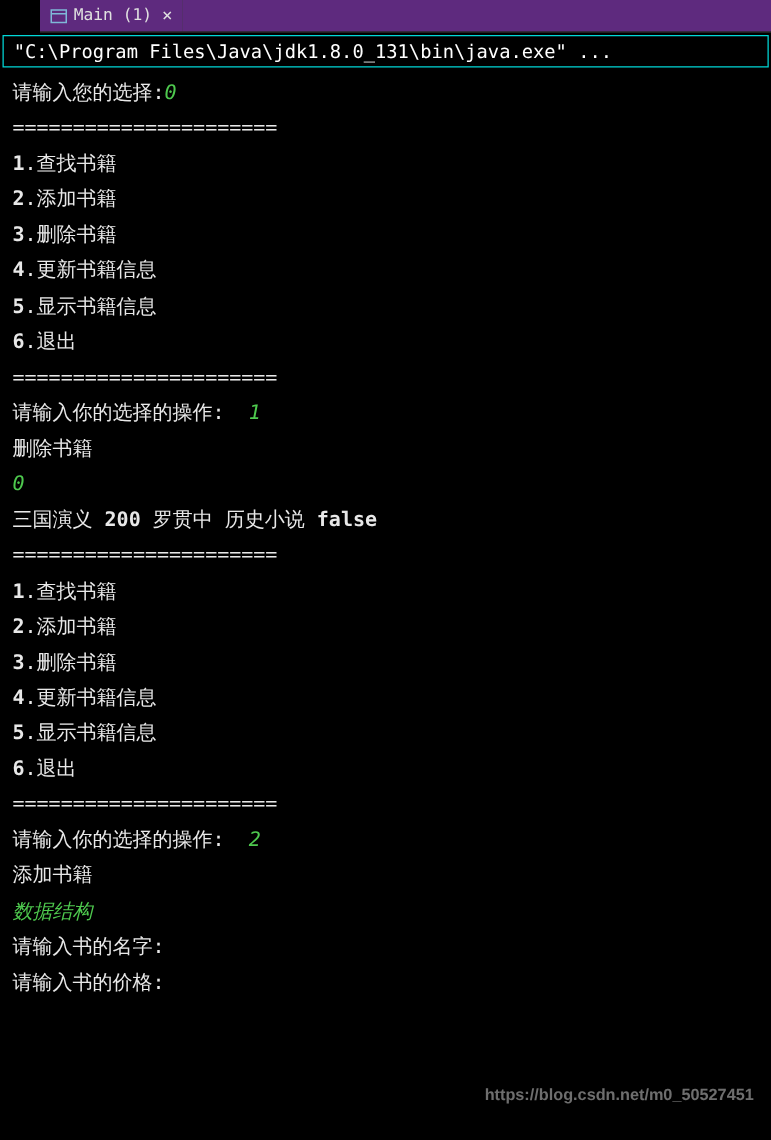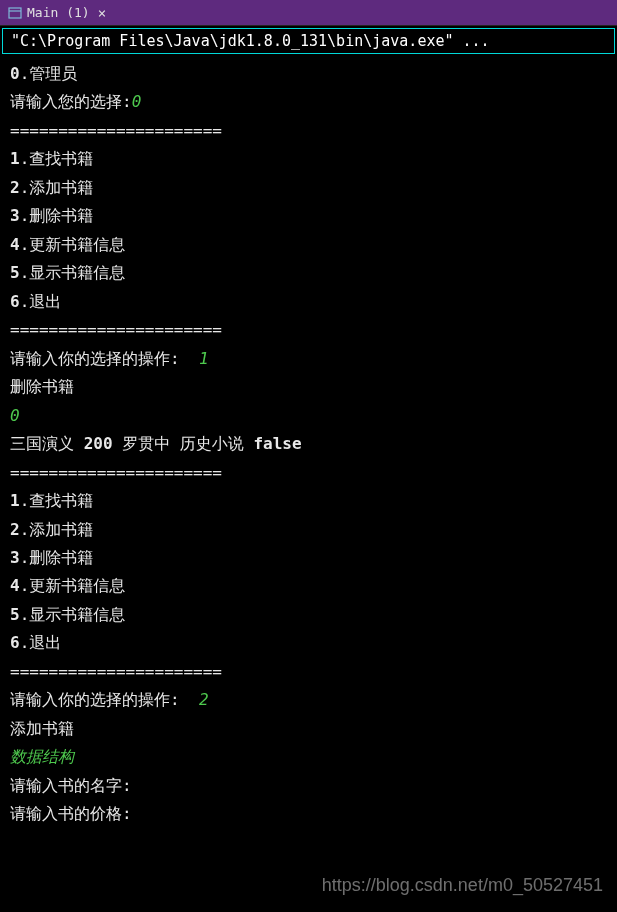--- a/index.html
+++ b/index.html
@@ -14,20 +14,21 @@
       height: 912px;
       overflow: hidden;
       position: relative;
     }
     .tab-bar {
       height: 26px;
       background: #3a3a3a;
       display: flex;
       align-items: center;
       border-bottom: 1px solid #222;
+      margin-left: 32px;
     }
     .tab {
       display: flex;
       align-items: center;
       height: 100%;
       padding: 0 8px;
       background: #5e2a7e;
       color: #e0e0e0;
       font-size: 13px;
       gap: 5px;
@@ -75,25 +76,26 @@
     .input-green {
       color: #4ec94e;
       font-style: italic;
     }
     .bold-num {
       font-weight: bold;
       font-family: Consolas, monospace;
     }
     .watermark {
       position: absolute;
-      bottom: 16px;
+      bottom: 29px;
       right: 14px;
       color: rgba(200,200,200,0.55);
-      font-size: 18px;
+      font-size: 13px;
       font-family: Arial, sans-serif;
+      font-weight: bold;
     }
   </style>
 </head>
 <body>
 
 <div class="tab-bar">
   <div class="tab">
     <span class="tab-icon">
       <svg viewBox="0 0 14 14" width="14" height="14">
         <rect x="1" y="2" width="12" height="10" fill="none" stroke="#7fb8d8" stroke-width="1.2"></rect>
@@ -102,21 +104,20 @@
     </span>
     <span>Main (1)</span>
     <span class="tab-close">×</span>
   </div>
   <div class="tab-bar-rest"></div>
 </div>
 
 <div class="command-line">"C:\Program Files\Java\jdk1.8.0_131\bin\java.exe" ...</div>
 
 <div class="console" id="console">
-    <div class="line"><span class="bold-num">0</span><span>.管理员</span></div>
     <div class="line"><span>请输入您的选择:</span><span class="input-green">0</span></div>
     <div class="line"><span>======================</span></div>
     <div class="line"><span class="bold-num">1</span><span>.查找书籍</span></div>
     <div class="line"><span class="bold-num">2</span><span>.添加书籍</span></div>
     <div class="line"><span class="bold-num">3</span><span>.删除书籍</span></div>
     <div class="line"><span class="bold-num">4</span><span>.更新书籍信息</span></div>
     <div class="line"><span class="bold-num">5</span><span>.显示书籍信息</span></div>
     <div class="line"><span class="bold-num">6</span><span>.退出</span></div>
     <div class="line"><span>======================</span></div>
     <div class="line"><span>请输入你的选择的操作:  </span><span class="input-green">1</span></div>

